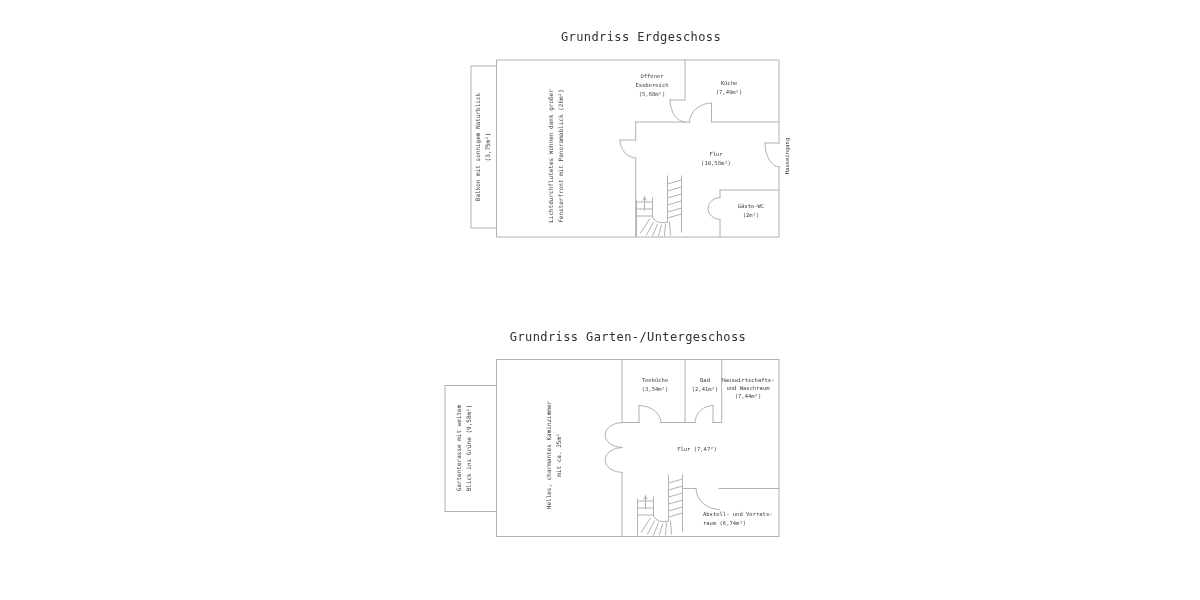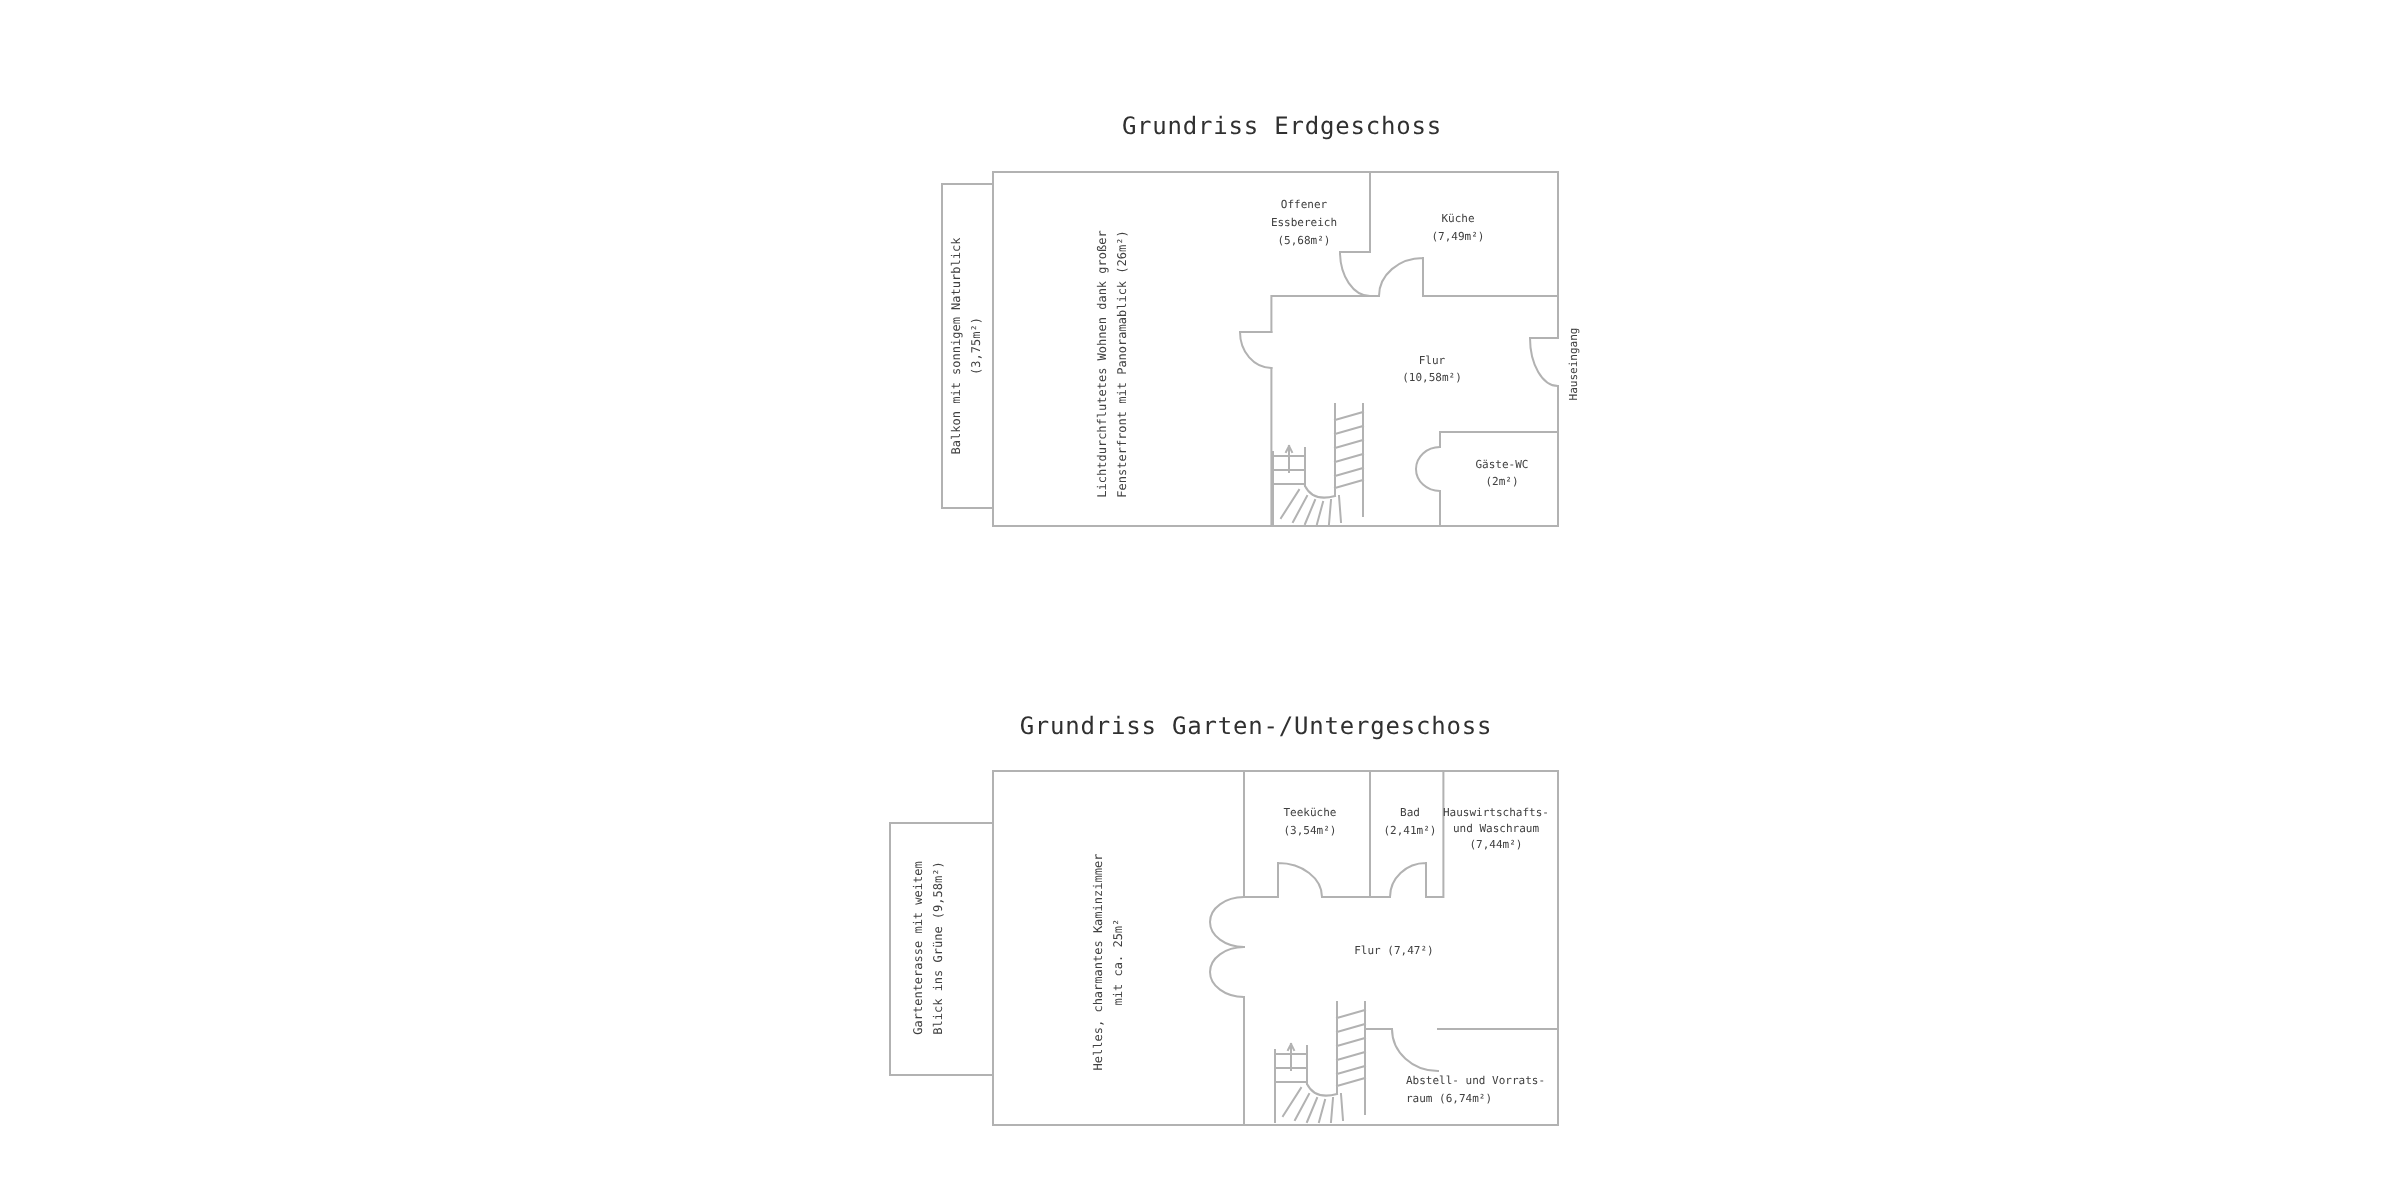--- a/index.html
+++ b/index.html
@@ -1,19 +1,19 @@
 <!DOCTYPE html>
 <html style="--background: #ffffff; --wall: #b2b2b2; --text: #404040; --title: #303030;"><head>
 <meta charset="utf-8">
 <style>
   :root{
     --background:#ffffff; --wall:#b2b2b2; --text:#404040; --title:#303030;
   }
   html,body{margin:0;padding:0;background:var(--background);}
-  #stage{position:relative;width:1200px;height:561px;background:var(--background);overflow:hidden;margin-top:26px;}
+  #stage{position:relative;width:1200px;height:561px;background:var(--background);overflow:hidden;}
   svg text{font-family:"DejaVu Sans Mono","Liberation Mono",monospace;}
   .wall{fill:none;stroke:var(--wall);stroke-width:1;stroke-linecap:square;}
   .lbl{fill:var(--text);font-size:5.5px;}
   .lblv{fill:var(--text);font-size:6px;}
   .title{fill:var(--title);font-size:12px;letter-spacing:0.4px;}
   .mid{text-anchor:middle;}
   .start{text-anchor:start;}
 </style>
 </head>
 <body>

